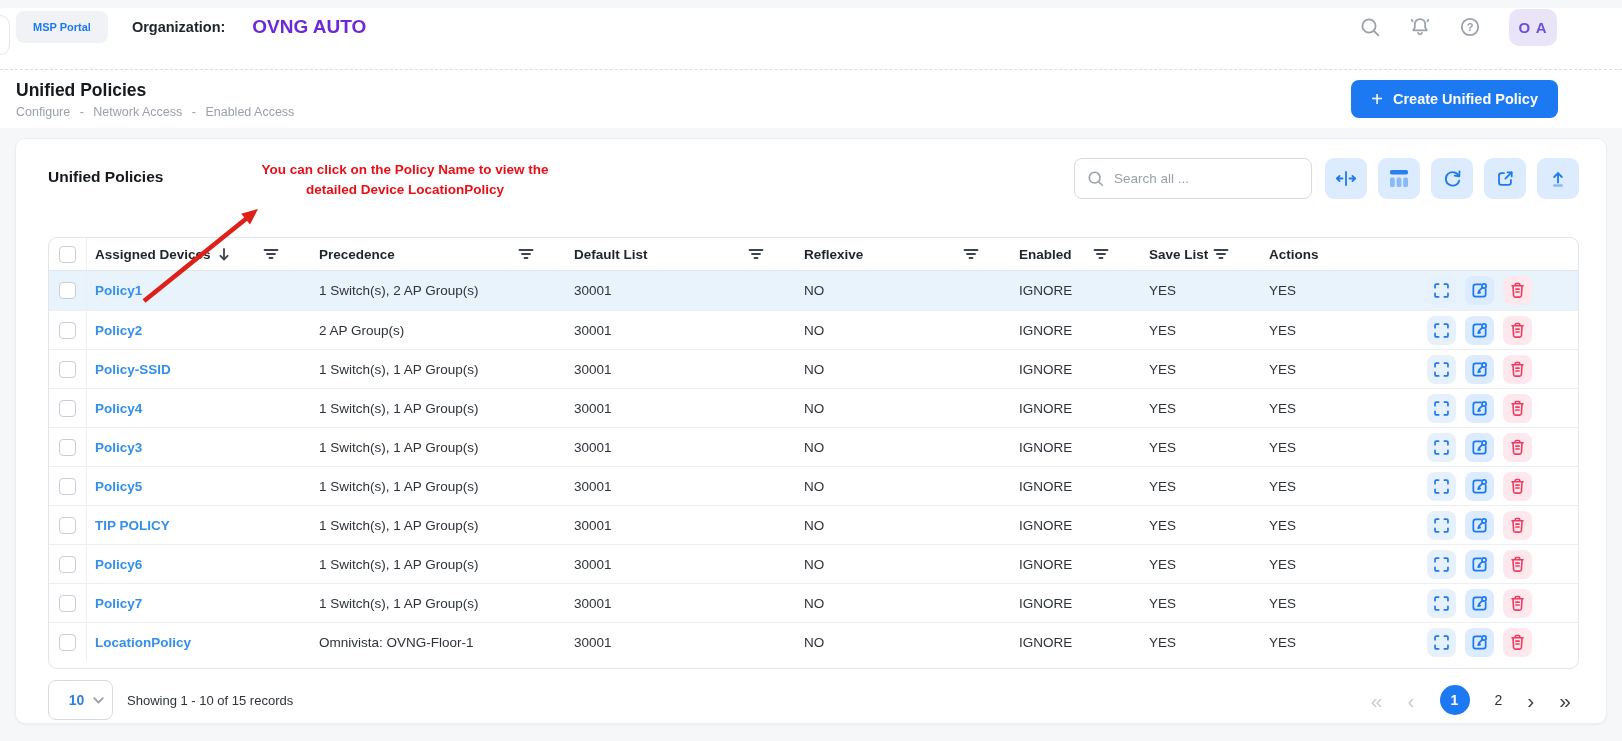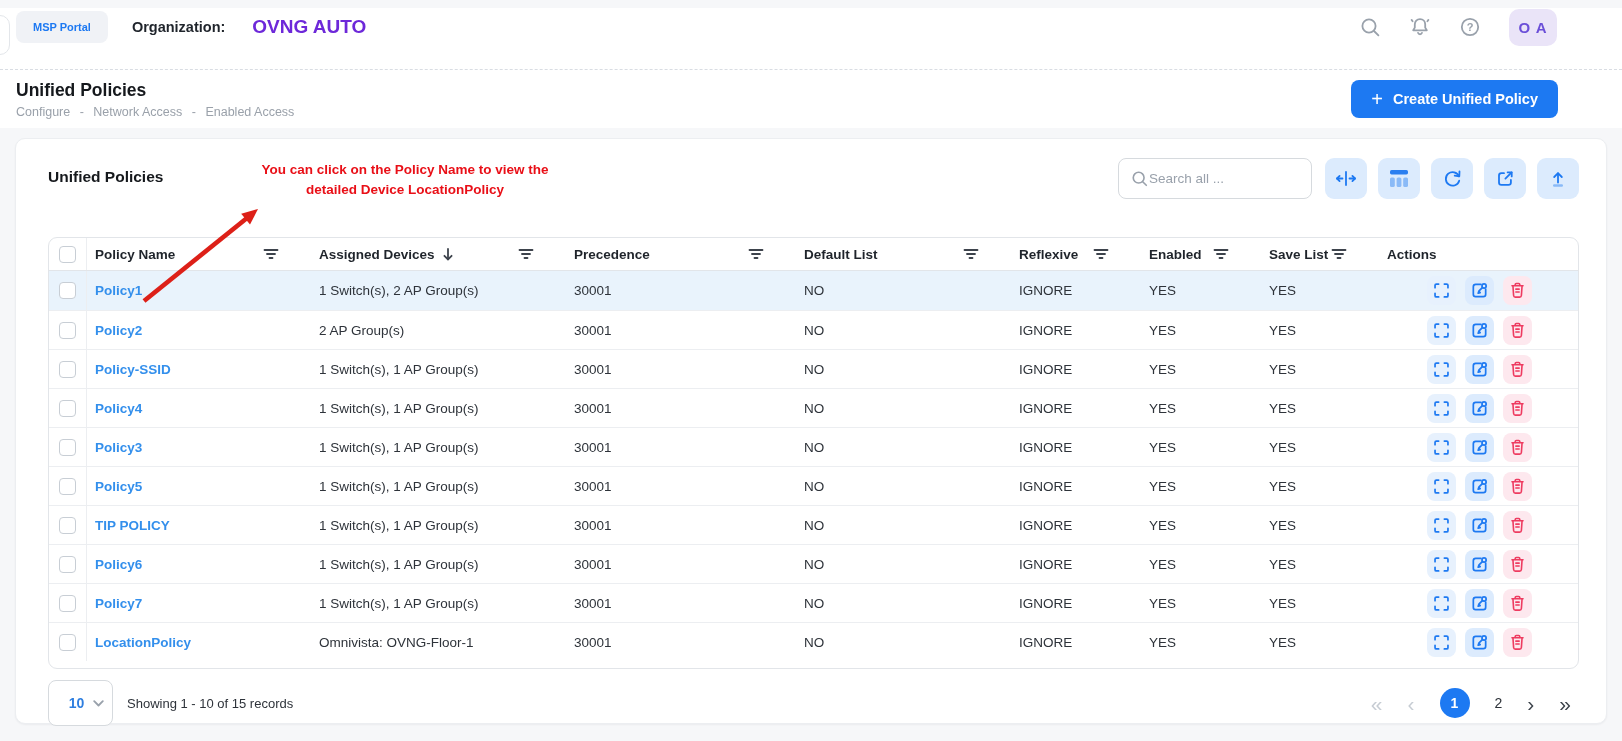--- a/index.html
+++ b/index.html
@@ -35,22 +35,22 @@
   .main { padding:10px 15px; }
   .card { background:#fff; border:1px solid #eceef1; border-radius:10px; height:586px;
           position:relative; box-shadow:0 1px 2px rgba(16,24,40,.05); }
 
   .card-header { display:flex; align-items:flex-start; padding:19px 27px 0 32px; }
   .card-title { font-size:15.5px; font-weight:700; color:#15181c; margin-top:10px; }
   .annotation { position:absolute; left:210px; top:21px; width:358px; text-align:center;
                 color:#e90f17; font-weight:700; font-size:13.5px; line-height:20px; }
   .arrow-svg { position:absolute; left:112px; top:58px; pointer-events:none; }
 
-  .search-box { margin-left:auto; width:194px; height:41px; border:1px solid #d6dade; border-radius:8px;
-                display:flex; align-items:center; padding:0 12px; background:#fff; }
+  .search-box { margin-left:auto; width:238px; height:41px; border:1px solid #d6dade; border-radius:8px;
+                display:flex; align-items:center; padding:0 12px; gap:9px; background:#fff; }
   .search-box input { border:none; outline:none; font-size:13.5px; width:100%;
                       font-family:"Liberation Sans",sans-serif; color:#353b42; }
   .search-box input::placeholder { color:#99a1ab; }
   .toolbar { display:flex; gap:11px; margin-left:13px; }
   .tool-btn { width:42px; height:41px; background:#dcebfd; border:none; border-radius:9px;
               display:flex; align-items:center; justify-content:center; cursor:pointer; }
 
   
   .table-wrap { margin:38px 27px 0 32px; border:1px solid #e2e5e9; border-radius:9px;
                 overflow:hidden; padding-bottom:7px; }
@@ -70,21 +70,21 @@
   .policy-link { color:#338fec; font-weight:600; cursor:pointer; text-decoration:none; }
   .actions-cell { display:flex; gap:9px; padding-left:48px; }
   .act-btn { width:29px; height:29px; border:none; border-radius:8px; display:flex;
              align-items:center; justify-content:center; cursor:pointer; }
   .act-expand { background:#e7f1fd; }
   .act-edit { background:#dcebfd; }
   .act-del { background:#fde8ee; }
 
   
   .card-footer { display:flex; align-items:center; margin:11px 35px 0 32px; }
-  .size-select { width:65px; height:46px; border:1px solid #d6dade; border-radius:8px;
+  .size-select { width:65px; height:40px; border:1px solid #d6dade; border-radius:8px;
                  display:flex; align-items:center; justify-content:center; gap:9px;
                  font-size:14px; color:#2f7fe0; font-weight:600; cursor:pointer; background:#fff;padding-left:12px; }
   .showing { margin-left:14px; font-size:13px; color:#2e333a; }
   .pagination { margin-left:auto; display:flex; align-items:center; gap:25px; }
   .pg { font-size:21px; line-height:1; cursor:pointer; user-select:none; }
   .pg.dim { color:#c6ccd3; }
   .pg.dark { color:#3c434b; }
   .pg-num { font-size:14px; color:#2e333a; cursor:pointer; }
   .pg-num.active { width:30px; height:30px; border-radius:50%; background:#1d79f2; color:#fff;
                    display:flex; align-items:center; justify-content:center; font-weight:600; }
@@ -214,30 +214,20 @@
         </button>
       </div>
     </div>
 
     <div class="table-wrap">
       <div class="trow thead">
         <div class="cell-check">
             <span class="cb"></span>
           </div>
 
-        <div class="hcell">
-          <span>Policy Name</span>
-          <span class="flt">
-            <svg width="16" height="12" viewBox="0 0 16 12">
-                <line class="st-dark" x1="1.5" y1="2" x2="14.5" y2="2"></line>
-                <line class="st-dark" x1="4" y1="6" x2="12" y2="6"></line>
-                <line class="st-dark" x1="6.5" y1="10" x2="9.5" y2="10"></line>
-              </svg>
-          </span>
-        </div>
 
         <div class="hcell">
           <span>Assigned Devices</span>
           <span class="sort-ic">
             <svg width="12" height="15" viewBox="0 0 12 15">
                 <line class="st-dark" x1="6" y1="2" x2="6" y2="12"></line>
                 <polyline class="st-dark" points="2.4,8.8 6,12.4 9.6,8.8"></polyline>
               </svg>
           </span>
           <span class="flt">

